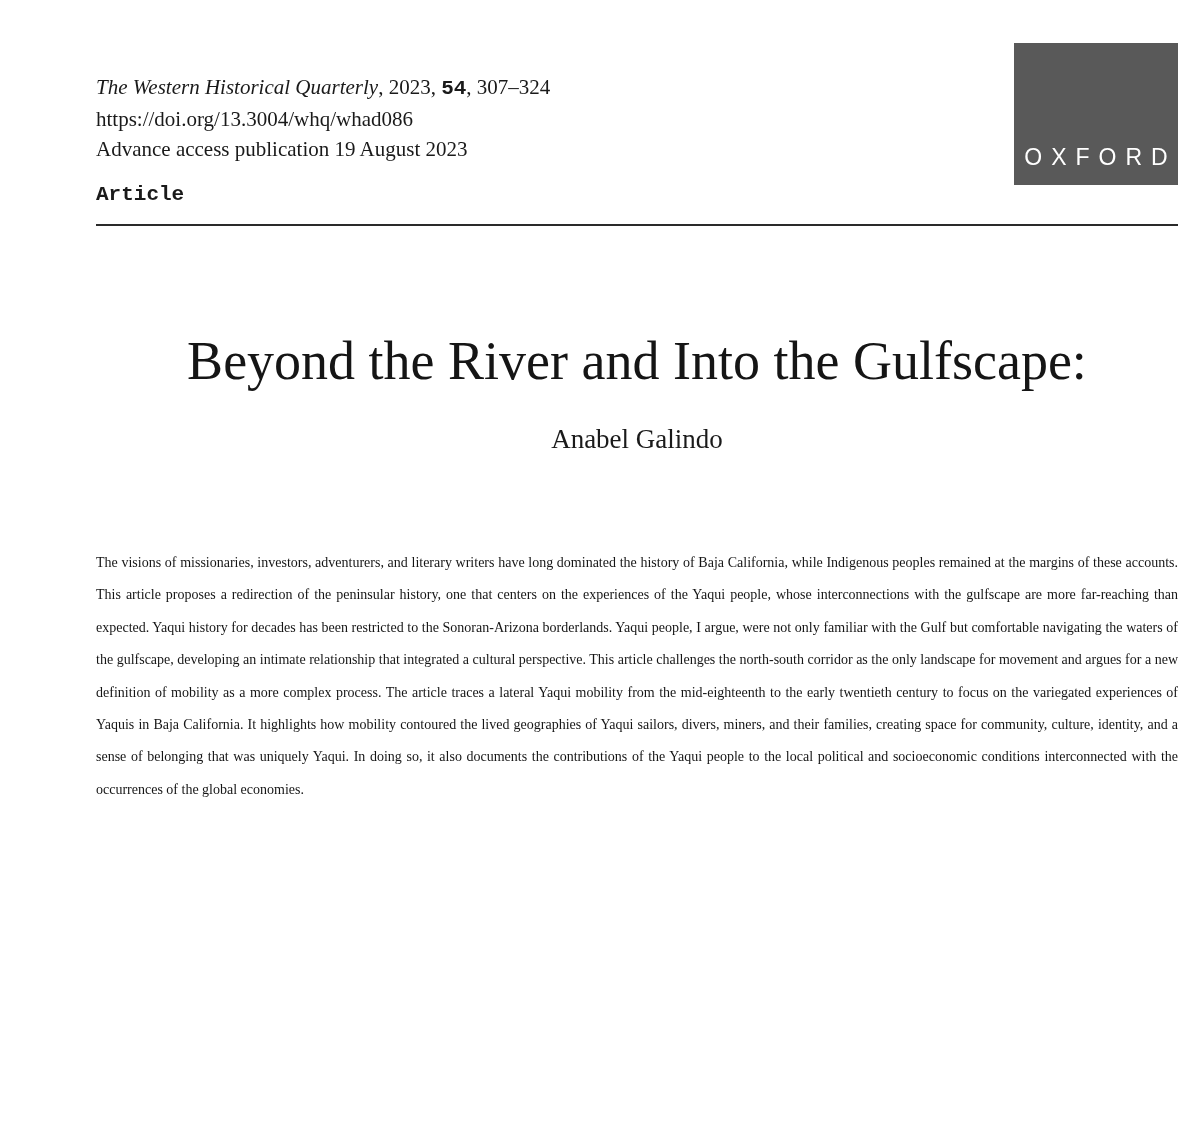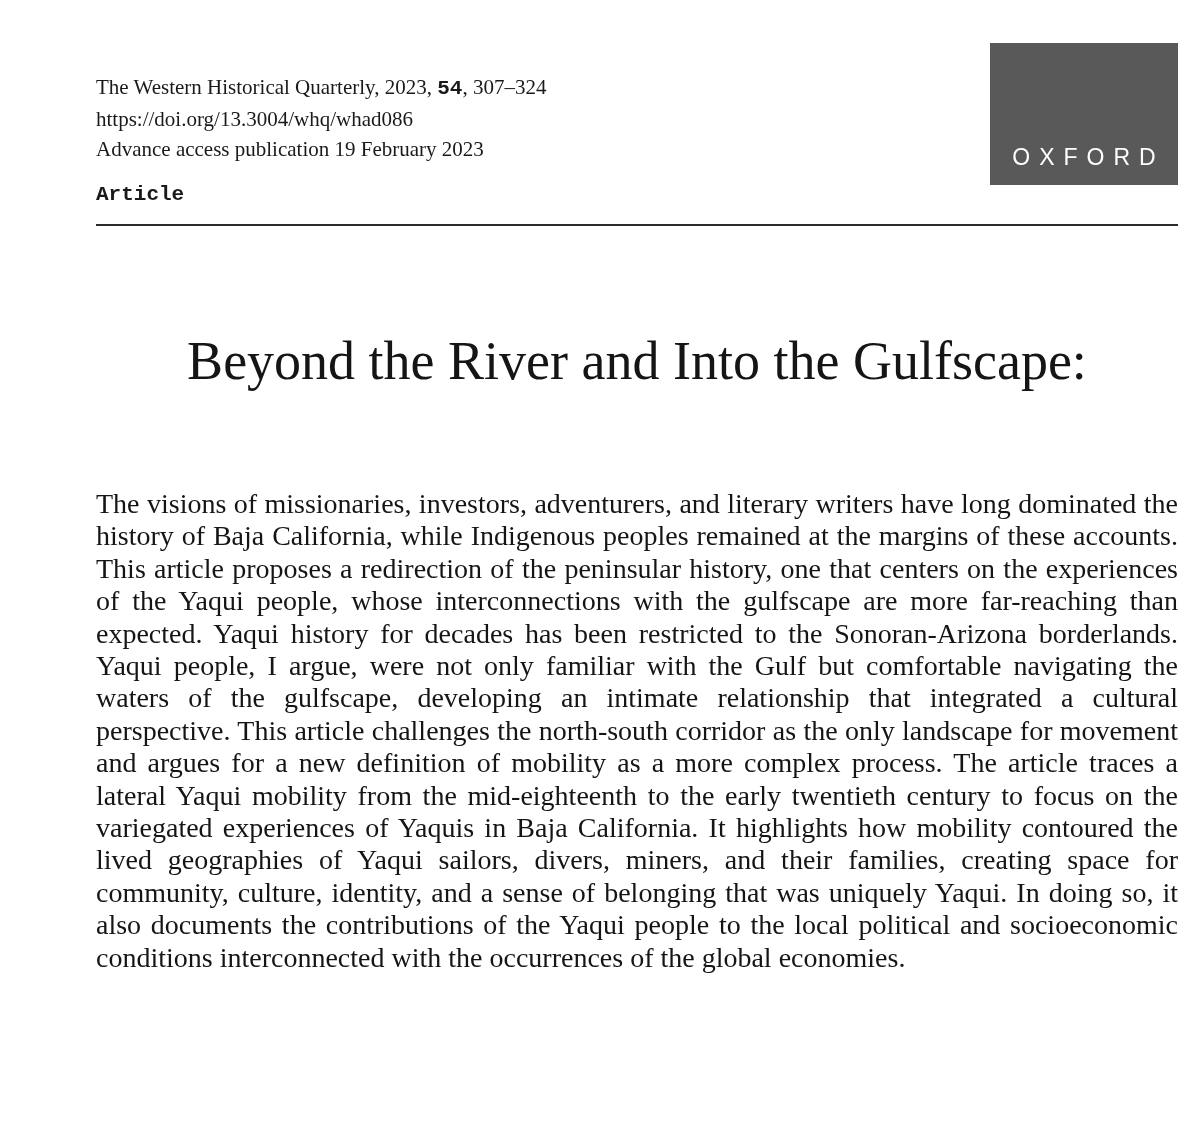--- a/index.html
+++ b/index.html
@@ -19,26 +19,26 @@
   .masthead {
     display: flex;
     justify-content: space-between;
     align-items: flex-start;
   }
   .masthead-text {
     padding-top: 29px;
     font-size: 21px;
     line-height: 30px;
   }
-  .italic { }
+  .italic { font-style: italic; }
   .bold { font-weight: bold; font-family: Liberation Mono, monospace; }
   .article-type { margin-top: 16px; }
   .doi-line { cursor: pointer; }
   .oxford-logo {
-    width: 188px;
+    width: 164px;
     height: 142px;
     background: #595959;
     display: flex;
     align-items: flex-end;
     justify-content: center;
     padding-bottom: 16px;
     flex: 0 0 auto;
   }
   .oxford-logo .logo-text {
     color: #ffffff;
@@ -63,43 +63,44 @@
     margin-top: 100px;
     color: #151515;
   }
   .author {
     text-align: center;
     font-size: 27px;
     margin-top: 28px;
   }
   .abstract {
     margin-top: 92px;
-    font-size: 28px;
+    font-size: 14px;
     line-height: 32.4px;
     text-align: justify;
     color: #151515;
   }
 </style>
 </head>
 <body>
 
 <div class="page">
 
   <header class="masthead">
     <div class="masthead-text">
       <div><span class="italic">The Western Historical Quarterly</span><span>, 2023, </span><span class="bold">54</span><span>, 307–324</span></div>
       <div class="doi-line">https://doi.org/13.3004/whq/whad086</div>
-      <div>Advance access publication 19 February 2023</div>
+      <div>Advance access publication 19 August 2023</div>
       <div class="bold article-type">Article</div>
     </div>
     <div class="oxford-logo" title="OXFORD">
       <span class="logo-text">OXFORD</span>
     </div>
   </header>
 
   <hr class="rule">
 
   <h1 class="title"><span>Beyond the River and Into the Gulfscape:</span><br></h1>
 
+  <div class="author">Anabel Galindo</div>
 
   <p class="abstract">The visions of missionaries, investors, adventurers, and literary writers have long dominated the history of Baja California, while Indigenous peoples remained at the margins of these accounts. This article proposes a redirection of the peninsular history, one that centers on the experiences of the Yaqui people, whose interconnections with the gulfscape are more far-reaching than expected. Yaqui history for decades has been restricted to the Sonoran-Arizona borderlands. Yaqui people, I argue, were not only familiar with the Gulf but comfortable navigating the waters of the gulfscape, developing an intimate relationship that integrated a cultural perspective. This article challenges the north-south corridor as the only landscape for movement and argues for a new definition of mobility as a more complex process. The article traces a lateral Yaqui mobility from the mid-eighteenth to the early twentieth century to focus on the variegated experiences of Yaquis in Baja California. It highlights how mobility contoured the lived geographies of Yaqui sailors, divers, miners, and their families, creating space for community, culture, identity, and a sense of belonging that was uniquely Yaqui. In doing so, it also documents the contributions of the Yaqui people to the local political and socioeconomic conditions interconnected with the occurrences of the global economies.</p>
 
 </div>
 
 </body></html>

